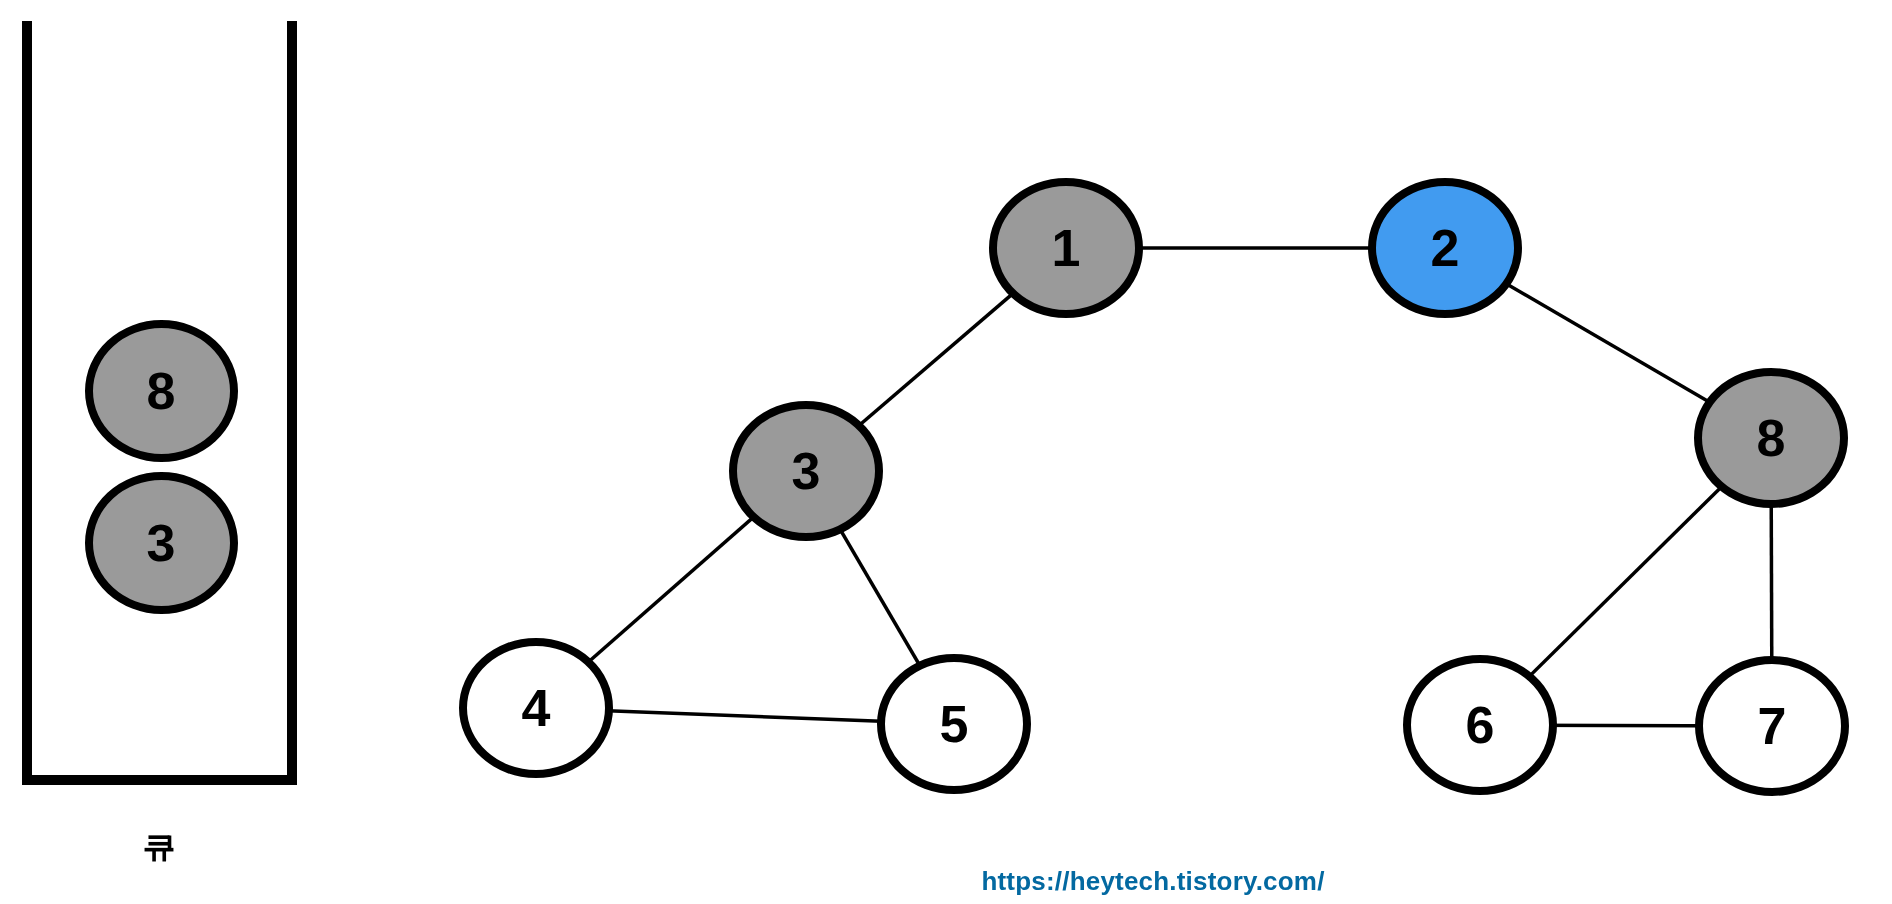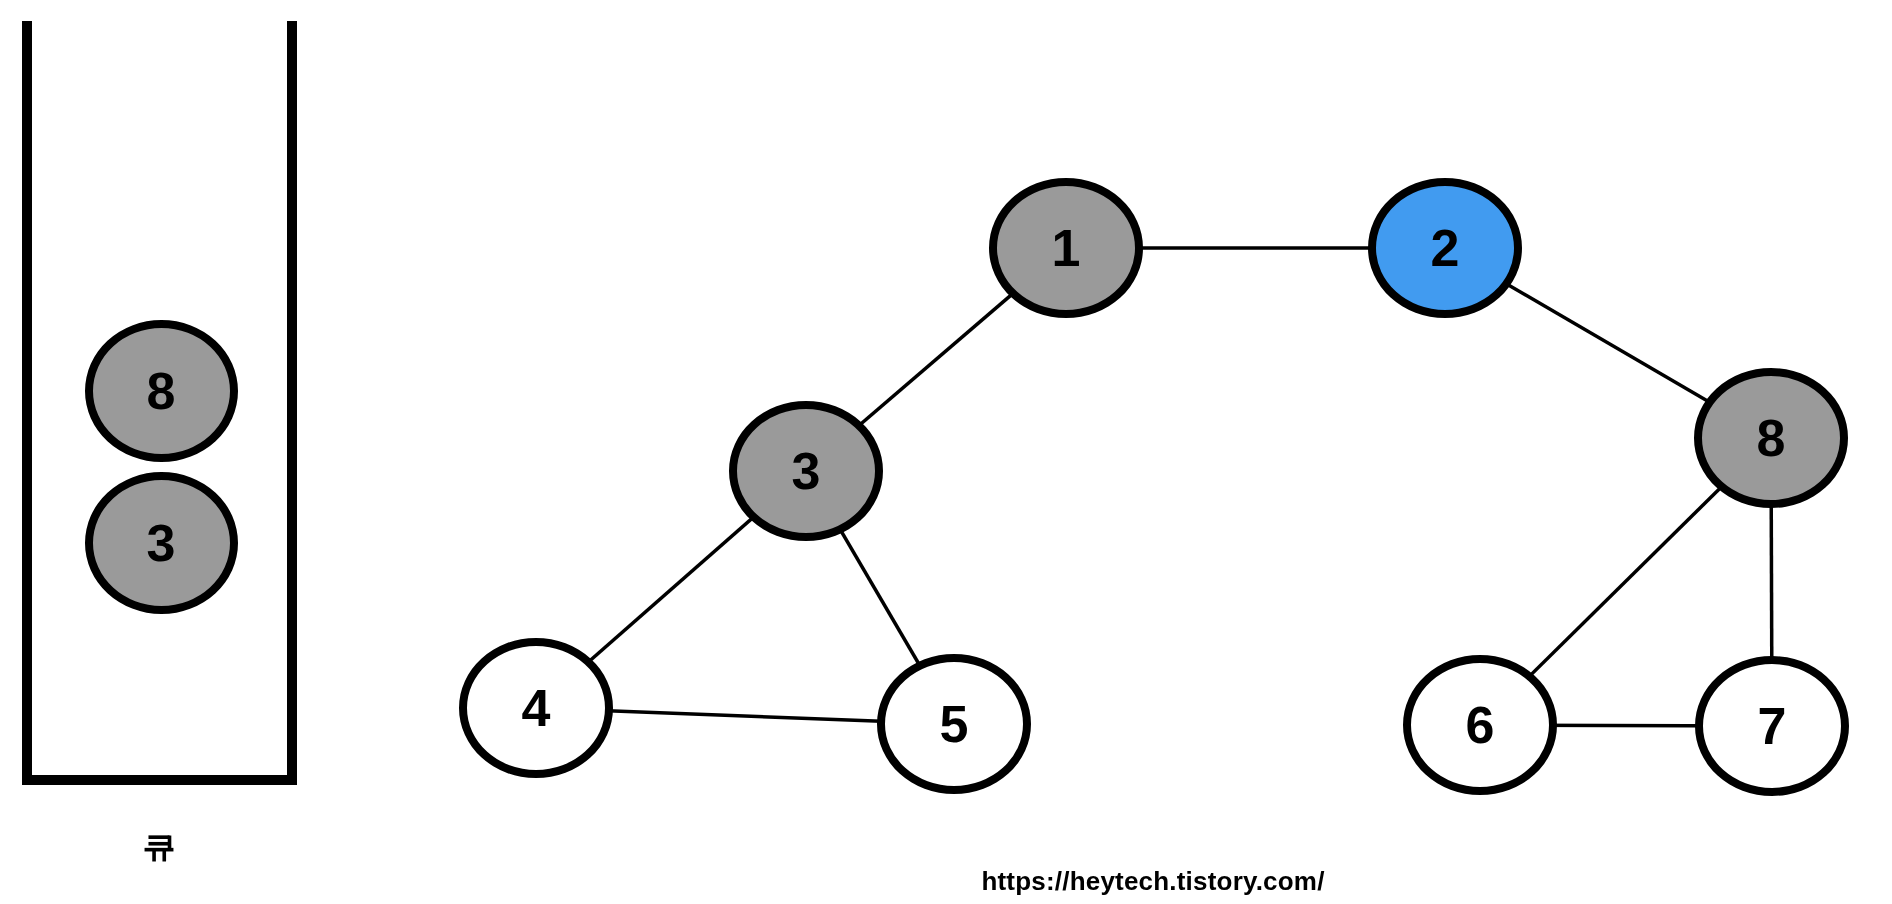--- a/index.html
+++ b/index.html
@@ -122,15 +122,15 @@
         <span class="lbl">6</span>
       </div>
       <div class="node" style="left: 1695px; top: 656px; background: rgb(255, 255, 255);">
         <span class="lbl">7</span>
       </div>
       <div class="node" style="left: 1694px; top: 368px; background: rgb(154, 154, 154);">
         <span class="lbl">8</span>
       </div>
     </div>
 
-  <a class="footer-url" href="#" style="color: #000000;">https://heytech.tistory.com/</a>
+  <a class="footer-url" href="#" style="color: #0369a1;">https://heytech.tistory.com/</a>
 
 </div>
 
 </body></html>

